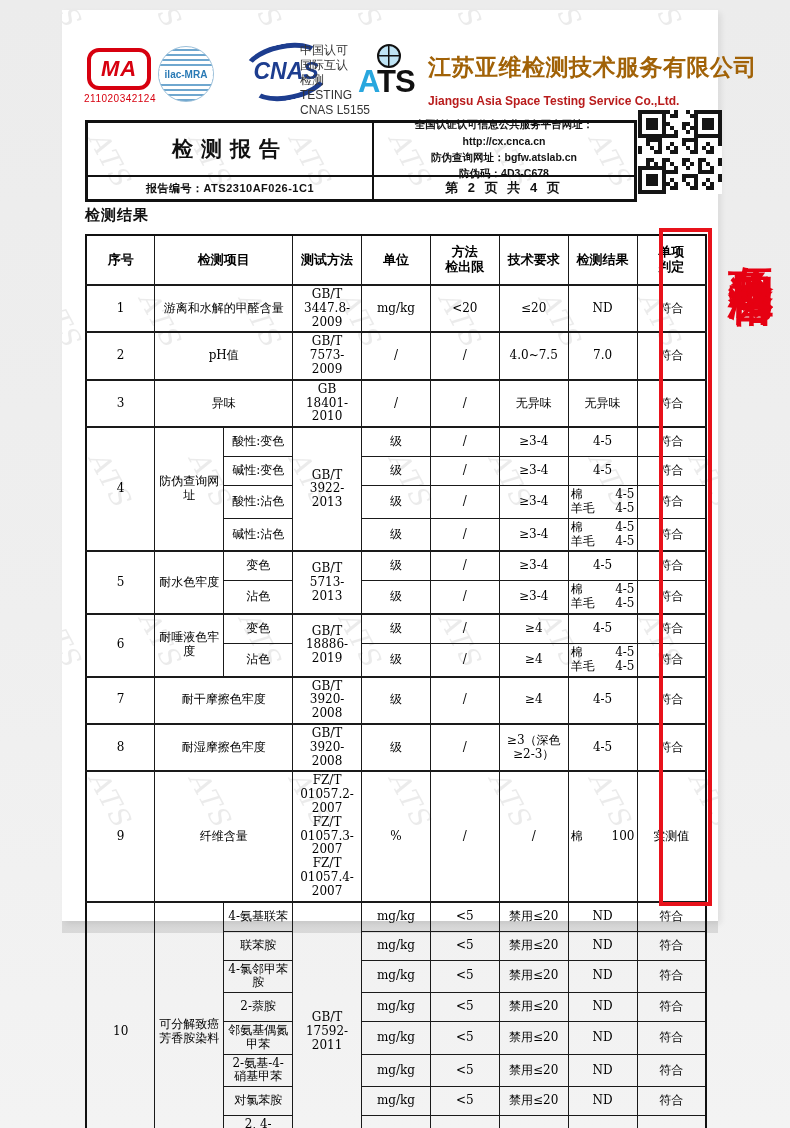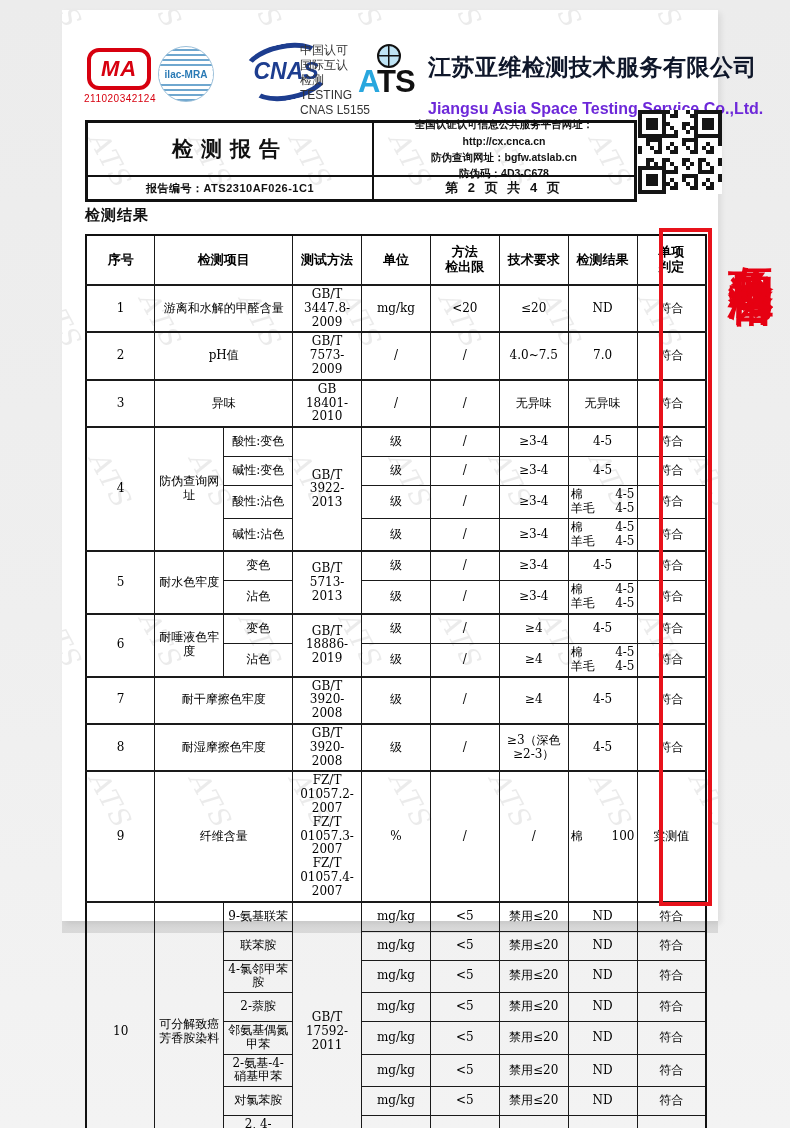--- a/index.html
+++ b/index.html
@@ -61,22 +61,22 @@
       linear-gradient(#111 0 0) center/100% 1.5px no-repeat,
       linear-gradient(#111 0 0) center/1.5px 100% no-repeat,
       radial-gradient(circle at center,#bfe4f5 0 100%);
   }
   .ats-text{
     position:absolute;left:0;top:20px;font-weight:900;font-size:31px;
     letter-spacing:-1px;color:#111;font-family:"Liberation Sans", sans-serif;
   }
   .ats-text::first-letter{color:#29a7de;}
   .company{position:absolute;left:366px;top:42px;width:286px;}
-  .company-zh{font-size:23px;font-weight:bold;white-space:nowrap;letter-spacing:.5px;color:#0f172a;}
-  .company-en{font-size:16px;font-weight:bold;white-space:nowrap;margin-top:17px;color:#6d28d9;}
+  .company-zh{font-size:23px;font-weight:bold;white-space:nowrap;letter-spacing:.5px;color:#a16207;}
+  .company-en{font-size:12px;font-weight:bold;white-space:nowrap;margin-top:11px;color:#b91c1c;}
   
   .header-box{
     position:absolute;left:23px;top:110px;width:548px;height:78px;
     display:grid;grid-template-columns:286px 1fr;grid-template-rows:54px 1fr;
     border:2px solid #111;
   }
   .header-box > div{border:1px solid #111;display:flex;align-items:center;justify-content:center;}
   .report-title{font-size:21px;font-weight:bold;letter-spacing:8px;}
   .header-info{flex-direction:column;font-size:10.5px;font-weight:bold;line-height:1.55;text-align:center;}
   .report-no{font-size:11px;font-weight:bold;letter-spacing:.5px;}
@@ -554,21 +554,21 @@
 FZ/T 01057.4-2007</td>
             <td>%</td>
             <td>/</td>
             <td>/</td>
             <td class="pairs"><div class="pair"><span>棉</span><span>100</span></div></td>
             <td>实测值</td>
           </tr>
           <tr class="group-start">
             <td rowspan="8">10</td>
             <td rowspan="8">可分解致癌芳香胺染料</td>
-            <td>9-氨基联苯</td>
+            <td>4-氨基联苯</td>
             <td rowspan="8">GB/T 17592-2011</td>
             <td>mg/kg</td>
             <td>&lt;5</td>
             <td>禁用≤20</td>
             <td>ND</td>
             <td>符合</td>
           </tr>
           <tr>
             <td>联苯胺</td>
             <td>mg/kg</td>

